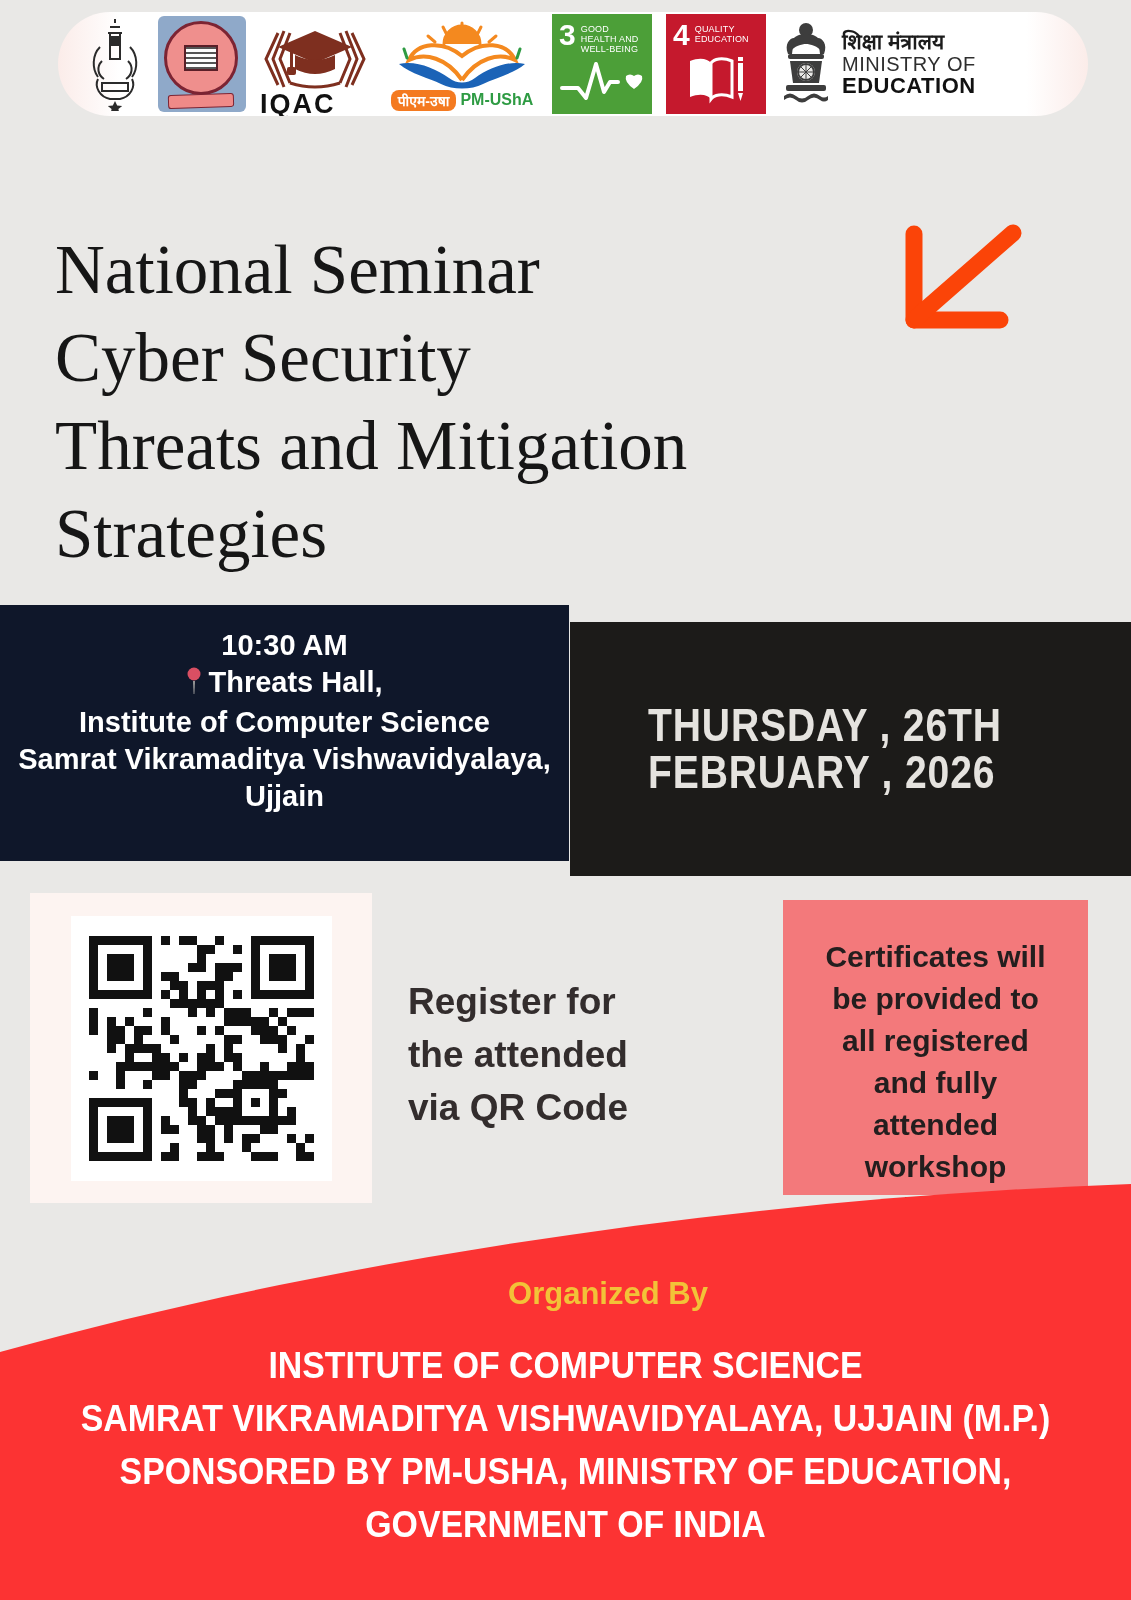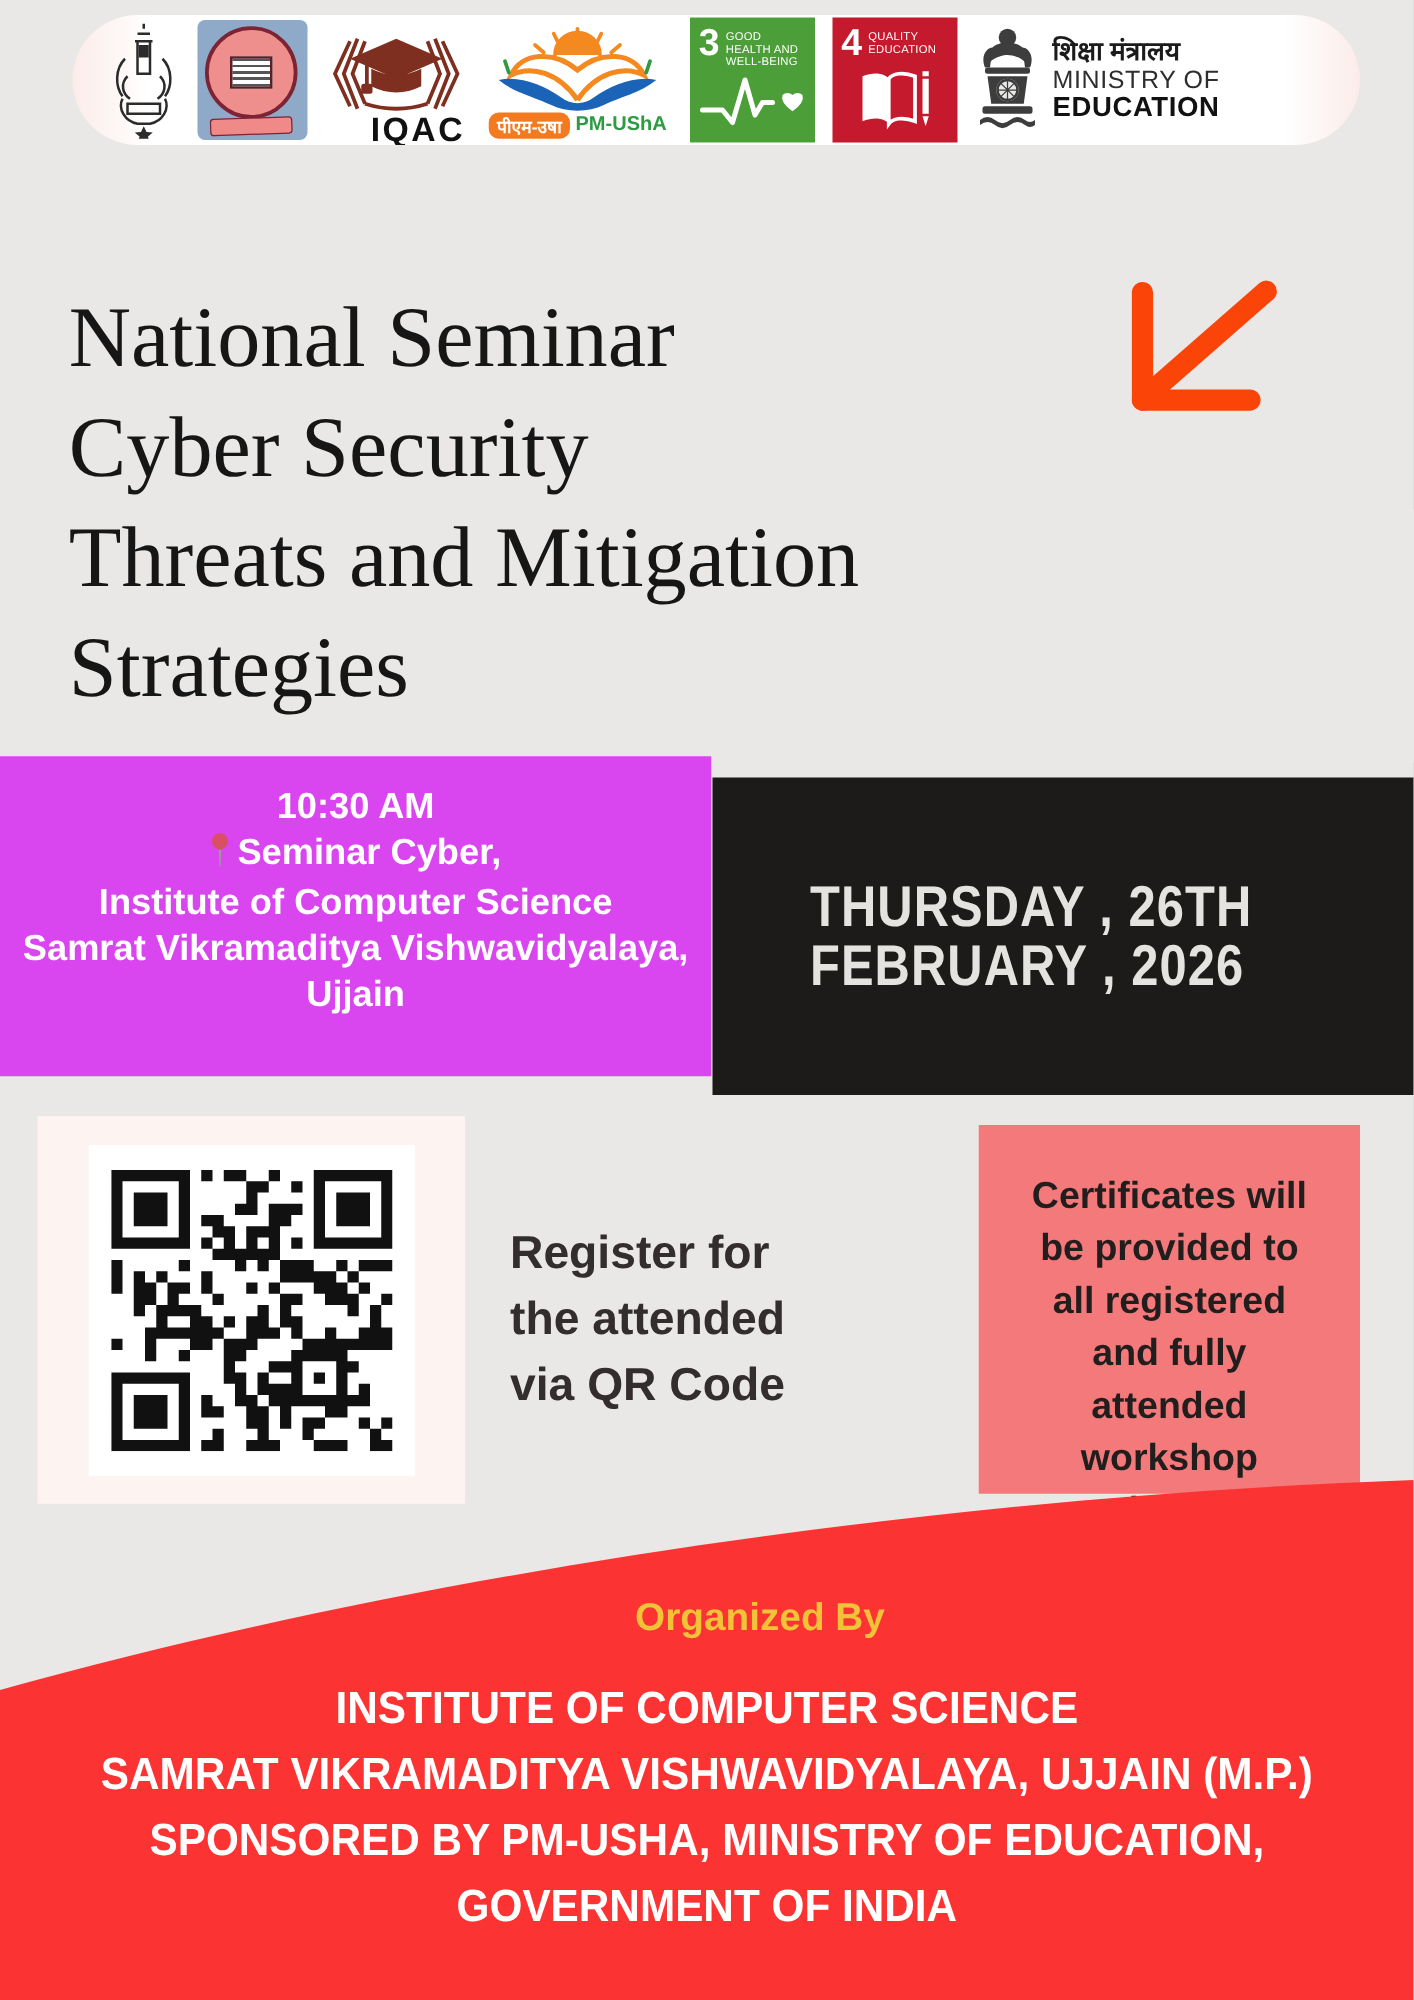--- a/index.html
+++ b/index.html
@@ -16,21 +16,21 @@
     padding:0 28px;overflow:hidden;
   }
   .logo{flex:0 0 auto;display:flex;align-items:center;justify-content:center;}
   .ics-logo{width:88px;height:96px;background:#8fa9c9;border-radius:6px;position:relative;}
   .ics-seal{position:absolute;left:6px;top:5px;width:74px;height:74px;border-radius:50%;
     background:#ef8f8d;border:3px solid #7c2433;display:flex;align-items:center;justify-content:center;}
   .ics-monitor{width:34px;height:26px;background:#fdfdfd;border:2px solid #5a1f28;
     background-image:repeating-linear-gradient(180deg,#555 0 2px,transparent 2px 5px);}
   .ics-ribbon{position:absolute;left:10px;bottom:4px;width:66px;height:14px;background:#f08a88;
     border:1px solid #7c2433;border-radius:3px;transform:rotate(-2deg);}
-  .iqac{display:flex;flex-direction:column;align-items:flex-end;width:112px;height:104px;margin-top:14px;}
+  .iqac{display:flex;flex-direction:column;align-items:flex-start;width:112px;height:104px;margin-top:14px;}
   .iqac-label{font-weight:bold;font-size:27px;color:#111;letter-spacing:2px;line-height:26px;}
   .pmusha{display:flex;flex-direction:column;align-items:center;width:152px;height:100px;}
   .pmusha-row{display:flex;align-items:center;gap:4px;margin-top:-2px;}
   .pmusha-hindi{background:#f47a20;color:#fff;font-weight:bold;font-size:14px;
     padding:1px 7px;border-radius:8px;white-space:nowrap;}
   .pmusha-en{color:#2e9b43;font-weight:bold;font-size:16px;white-space:nowrap;}
   .sdg{width:100px;height:100px;padding:7px 7px 4px 7px;color:#fff;display:flex;flex-direction:column;}
   .sdg3{background:#4C9F38;}
   .sdg4{background:#C5192D;}
   .sdg-top{display:flex;gap:5px;align-items:flex-start;}
@@ -44,21 +44,21 @@
   .moe-l2{font-size:22px;font-weight:bold;color:#111;letter-spacing:.5px;}
   
   .title{
     position:absolute;left:55px;top:226px;width:960px;
     font-family:Liberation Serif, serif;font-size:69px;font-weight:500;
     color:#161616;line-height:88px;letter-spacing:0px;
   }
   .arrow-icon{position:absolute;left:900px;top:222px;}
   
   .schedule-box{
-    position:absolute;left:0;top:605px;width:569px;height:256px;background:#d946ef;
+    position:absolute;left:0;top:605px;width:569px;height:256px;background:#0f172a;
     color:#fff;text-align:center;padding-top:22px;font-weight:bold;font-size:29px;line-height:37px;
   }
   .sched-line{white-space:nowrap;}
   .pin{display:inline-block;vertical-align:-3px;margin-right:6px;}
   .date-box{
     position:absolute;left:570px;top:622px;width:561px;height:254px;background:#1c1b19;
     color:#e5e3df;padding-top:80px;padding-left:78px;
   }
   .date-line{
     font-weight:bold;font-size:46px;line-height:47px;letter-spacing:1px;
@@ -231,21 +231,21 @@
   </span>
 
   <div class="schedule-box">
     <div class="sched-line">10:30 AM</div>
     <div class="sched-line">
       <span class="pin">
         <svg width="16" height="28" viewBox="0 0 16 28">
           <circle cx="8" cy="7" r="6.5" fill="#d94f63"></circle>
           <path d="M7 14 L9 14 L8.4 27 L7.6 27 Z" fill="#9a9a9a"></path>
         </svg>
-      </span><span>Seminar Cyber,</span>
+      </span><span>Threats Hall,</span>
     </div>
     <div class="sched-line">Institute of Computer Science</div>
     <div class="sched-line">Samrat Vikramaditya Vishwavidyalaya,</div>
     <div class="sched-line">Ujjain</div>
   </div>
 
   <div class="date-box">
     <div class="date-line">THURSDAY , 26TH</div>
     <div class="date-line">FEBRUARY , 2026</div>
   </div>

